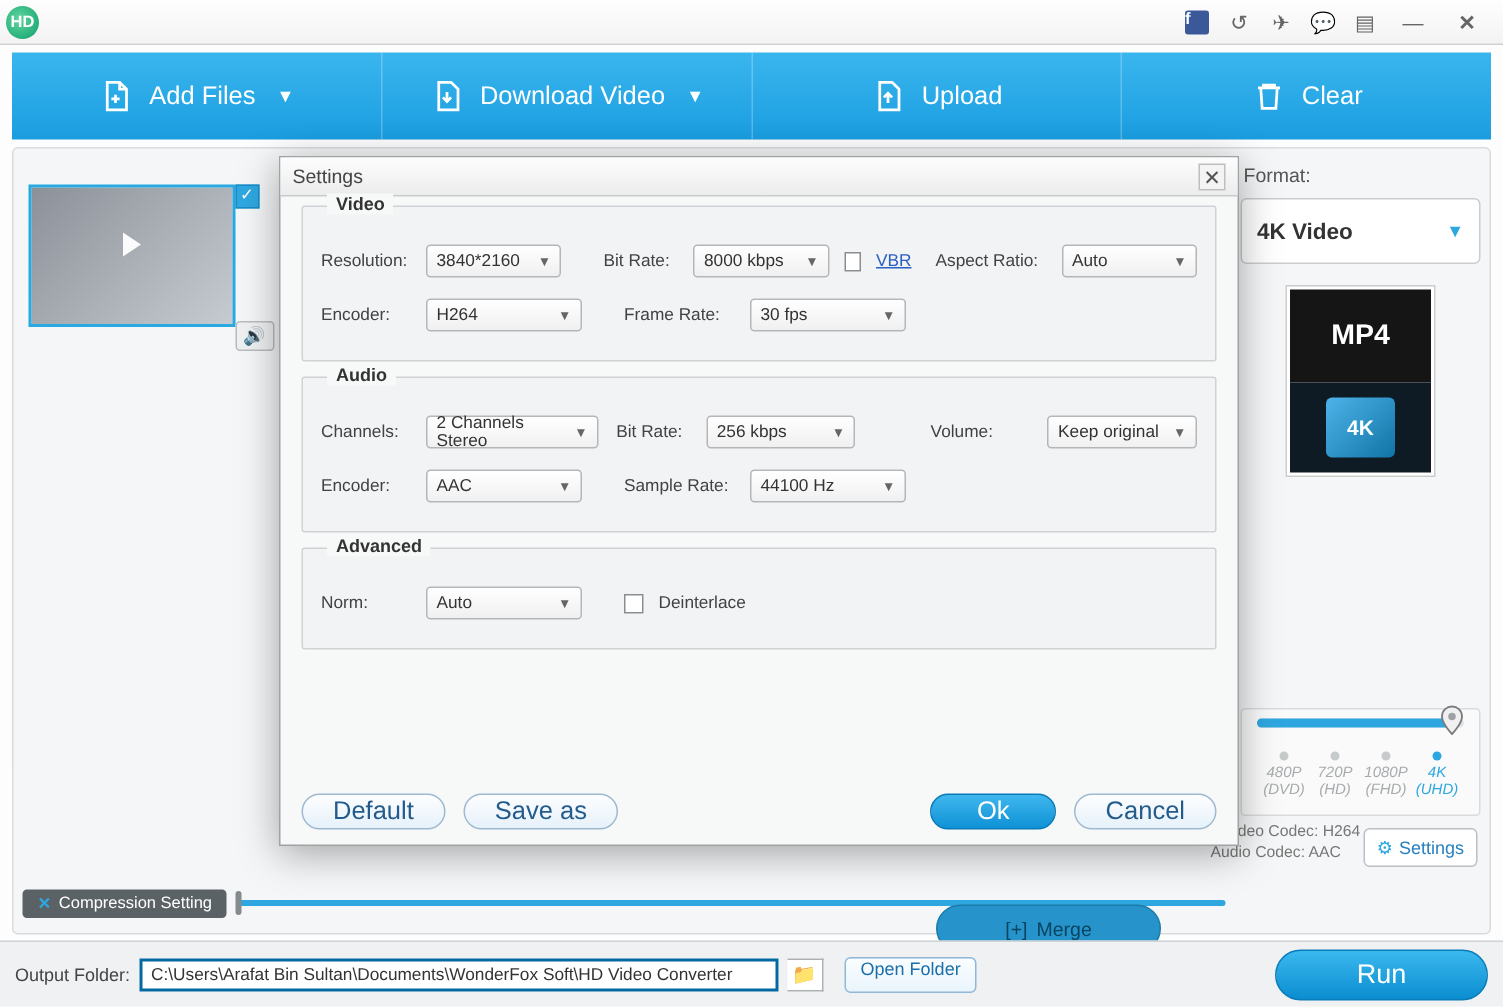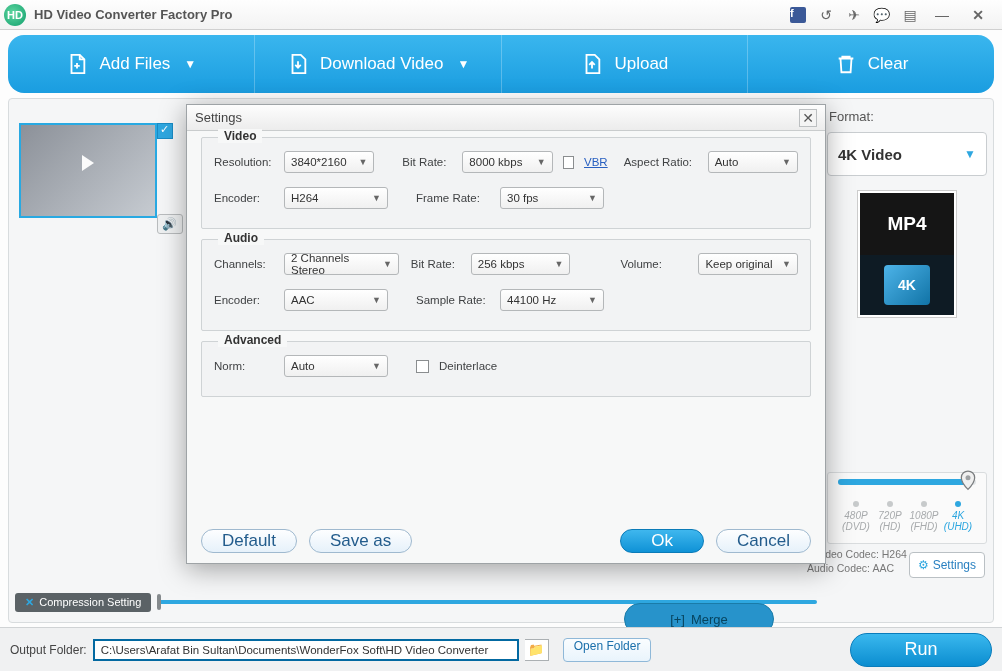--- a/index.html
+++ b/index.html
@@ -7,21 +7,21 @@
 
 
 .titlebar { height: 30px; background: linear-gradient(to bottom, #fefefe, #f3f3f3); display: flex; align-items: center; padding: 0 6px 0 4px; border-bottom: 1px solid #d0d0d0; }
 .titlebar .logo { width: 22px; height: 22px; background: radial-gradient(circle at 40% 40%, #5fd6a0, #0f9e6c); border-radius: 50%; margin-right: 8px; display:flex; align-items:center; justify-content:center; color:#fff; font-size:11px; font-weight:bold; }
 .titlebar .title { font-size: 13px; color: #555; font-weight: 600; flex: 0 0 auto; }
 .titlebar .spacer { flex: 1; }
 .titlebar .tbtn { width: 26px; height: 20px; display: inline-flex; align-items: center; justify-content: center; color: #666; font-size: 14px; margin: 0 1px; cursor: pointer; }
 .titlebar .fb { background:#3b5998; color:#fff; font-size:11px; font-weight:bold; width:16px; height:16px; border-radius:2px; }
 
 
-.maintoolbar { height: 58px; background: linear-gradient(to bottom, #3ab6ee, #1a9de0); margin: 5px 8px 0 8px; border-radius: 16px; display: flex; align-items: stretch; color: #fff; }
+.maintoolbar { height: 58px; background: linear-gradient(to bottom, #3ab6ee, #1a9de0); margin: 5px 8px 0 8px; border-radius: 0; display: flex; align-items: stretch; color: #fff; }
 .maintoolbar .mtbtn { flex: 1; display: flex; align-items: center; justify-content: center; gap: 10px; font-size: 17px; font-weight: 500; cursor: pointer; border-right: 1px solid rgba(255,255,255,0.25); }
 .maintoolbar .mtbtn:last-child { border-right: none; }
 .maintoolbar .mticon { width: 24px; height: 24px; display: inline-flex; align-items: center; justify-content: center; }
 .maintoolbar .mticon svg { width: 22px; height: 22px; stroke: #fff; fill: none; stroke-width: 2; }
 .maintoolbar .chev { font-size: 12px; margin-left: 4px; }
 
 
 .mainarea { position: absolute; top: 98px; left: 8px; right: 8px; bottom: 48px; background: #f5f6f7; border: 1px solid #d8dcde; border-radius: 4px; }
 
 
@@ -73,40 +73,39 @@
 .bottombar .openfolder{height:24px;padding:0 10px;border:1px solid #8fb8d8;background:linear-gradient(#fafdff,#e9f4fc);border-radius:4px;color:#1a6fab;cursor:pointer;margin-left:8px;}
 .bottombar .runbtn{margin-left:auto;width:142px;height:34px;background:linear-gradient(to bottom,#3ab8ee,#0b8dd0);border-radius:17px;color:#fff;font-size:18px;font-weight:500;display:flex;align-items:center;justify-content:center;cursor:pointer;border:1px solid #097cbb;}
 
 
 .dialog { position:absolute; left:186px; top:104px; width:640px; height:460px; background:#f7f8f8; border:1px solid #9ea3a6; box-shadow:0 5px 25px rgba(0,0,0,0.35); }
 .dialog .dtitle { height:26px; background:linear-gradient(#fdfdfd,#ececec); border-bottom:1px solid #c9cccd; display:flex; align-items:center; padding:0 8px; font-size:13px; color:#444;}
 .dialog .dtitle .dx{margin-left:auto;width:18px;height:18px;display:flex;align-items:center;justify-content:center;font-size:14px;color:#555;cursor:pointer;border:1px solid #bcbfc1;background:#f4f4f4;}
 .dialog .dbody{padding:6px 14px 0 14px;}
 .fieldset{border:1px solid #cfd3d5;border-radius:2px;margin-bottom:10px;padding:12px 12px 6px 12px;background:#f2f3f4;position:relative;}
 .fieldset .legend{position:absolute;top:-9px;left:16px;background:#f7f8f8;padding:0 6px;font-size:12px;font-weight:700;color:#333;}
-.row{display:flex;align-items:center;gap:10px;margin-bottom:12px;height:24px;}
+.row{display:flex;align-items:center;gap:10px;margin-bottom:12px;height:24px;margin-top:12px;}
 .row .lbl{font-size:11.5px;color:#404244;width:60px;flex-shrink:0;}
 .row .lbl.w74{width:74px;}
 .combo{height:22px;width:110px;background:linear-gradient(#ffffff,#f0f0f0);border:1px solid #b4b7b9;border-radius:3px;display:flex;align-items:center;padding:0 6px;font-size:11.5px;color:#333;justify-content:space-between;cursor:pointer;}
 .combo .ctri{font-size:9px;color:#666;}
 .combo.w120{width:120px;}
 .combo.w104{width:104px;}
 .chkbox{width:13px;height:13px;border:1px solid #8a8d8f;background:#fff;}
 .vbr{font-size:11.5px;color:#2960c1;text-decoration:underline;cursor:pointer;}
 .dialog .dbuttons{position:absolute;left:0;right:0;bottom:10px;display:flex;padding:0 14px;gap:12px;}
 .dbtn{height:24px;padding:0 20px;border:1px solid #9fb9cf;background:linear-gradient(#fdfeff,#e6f1fa);border-radius:12px;font-size:17px;color:#235c8c;cursor:pointer;display:flex;align-items:center;}
 .dbtn.primary{background:linear-gradient(#3fb7ee,#0f92d6);border-color:#0a7bb8;color:#fff;padding:0 30px;}
 .dbuttons .gap{flex:1;}
 </style>
 </head>
 <body>
 
 <div class="titlebar">
   <div class="logo">HD</div>
-  <div class="title">HD Video Converter Factory Pro</div>
   <div class="spacer"></div>
   <div class="tbtn">
       <span class="fb">f</span>
     </div>
   <div class="tbtn">↺</div>
   <div class="tbtn">✈</div>
   <div class="tbtn">💬</div>
   <div class="tbtn">▤</div>
   <div class="tbtn" style="width:34px">—</div>
   <div class="tbtn" style="width:34px;font-weight:bold">✕</div>

